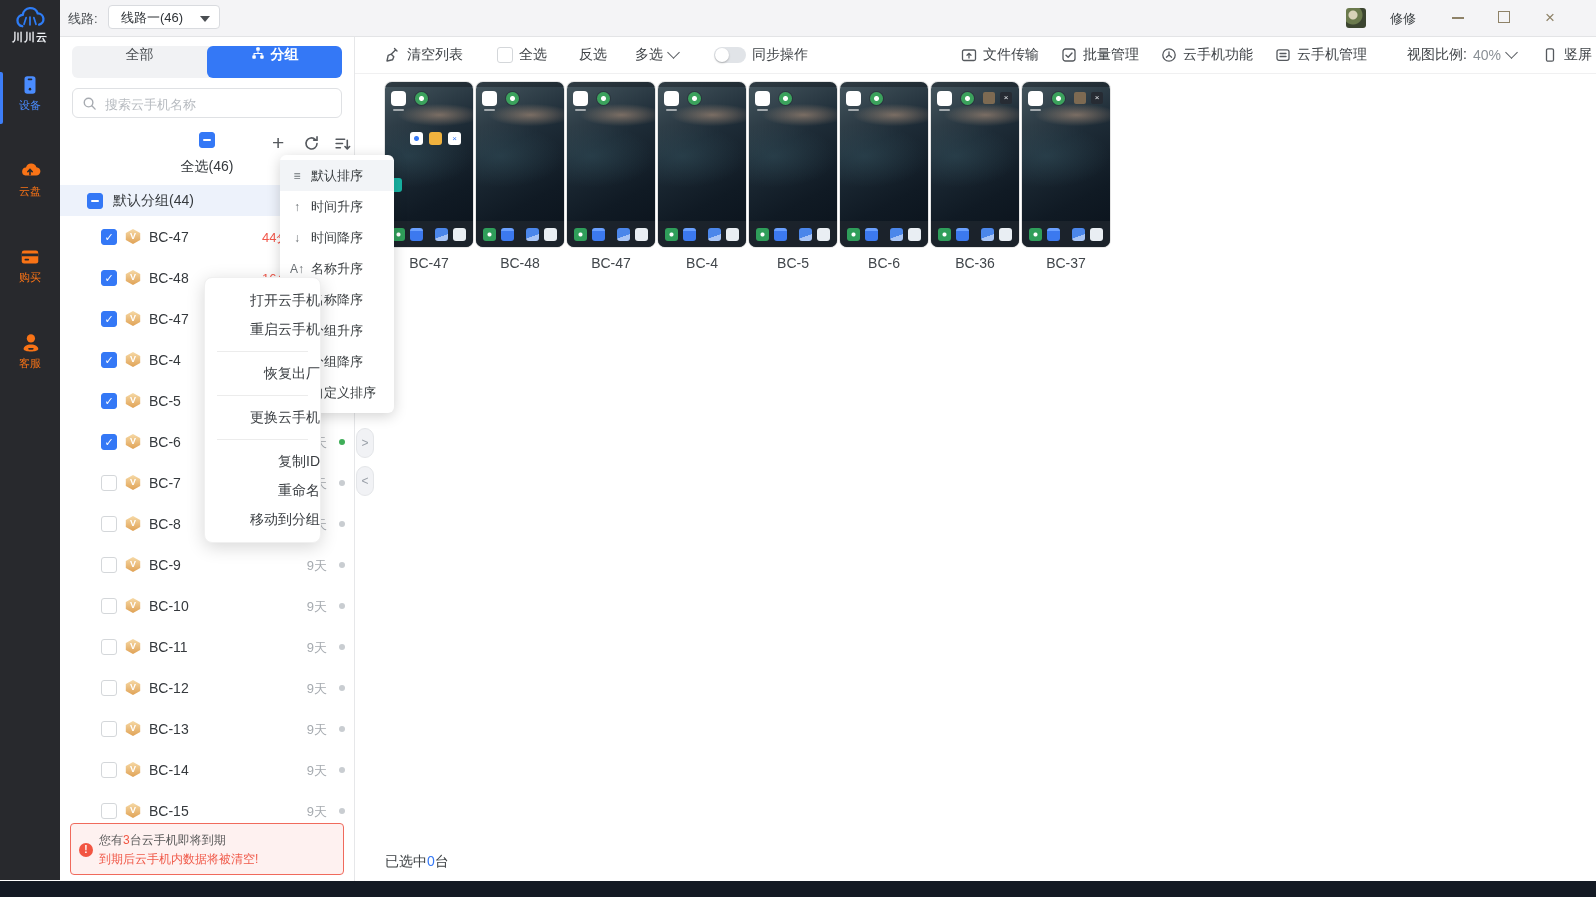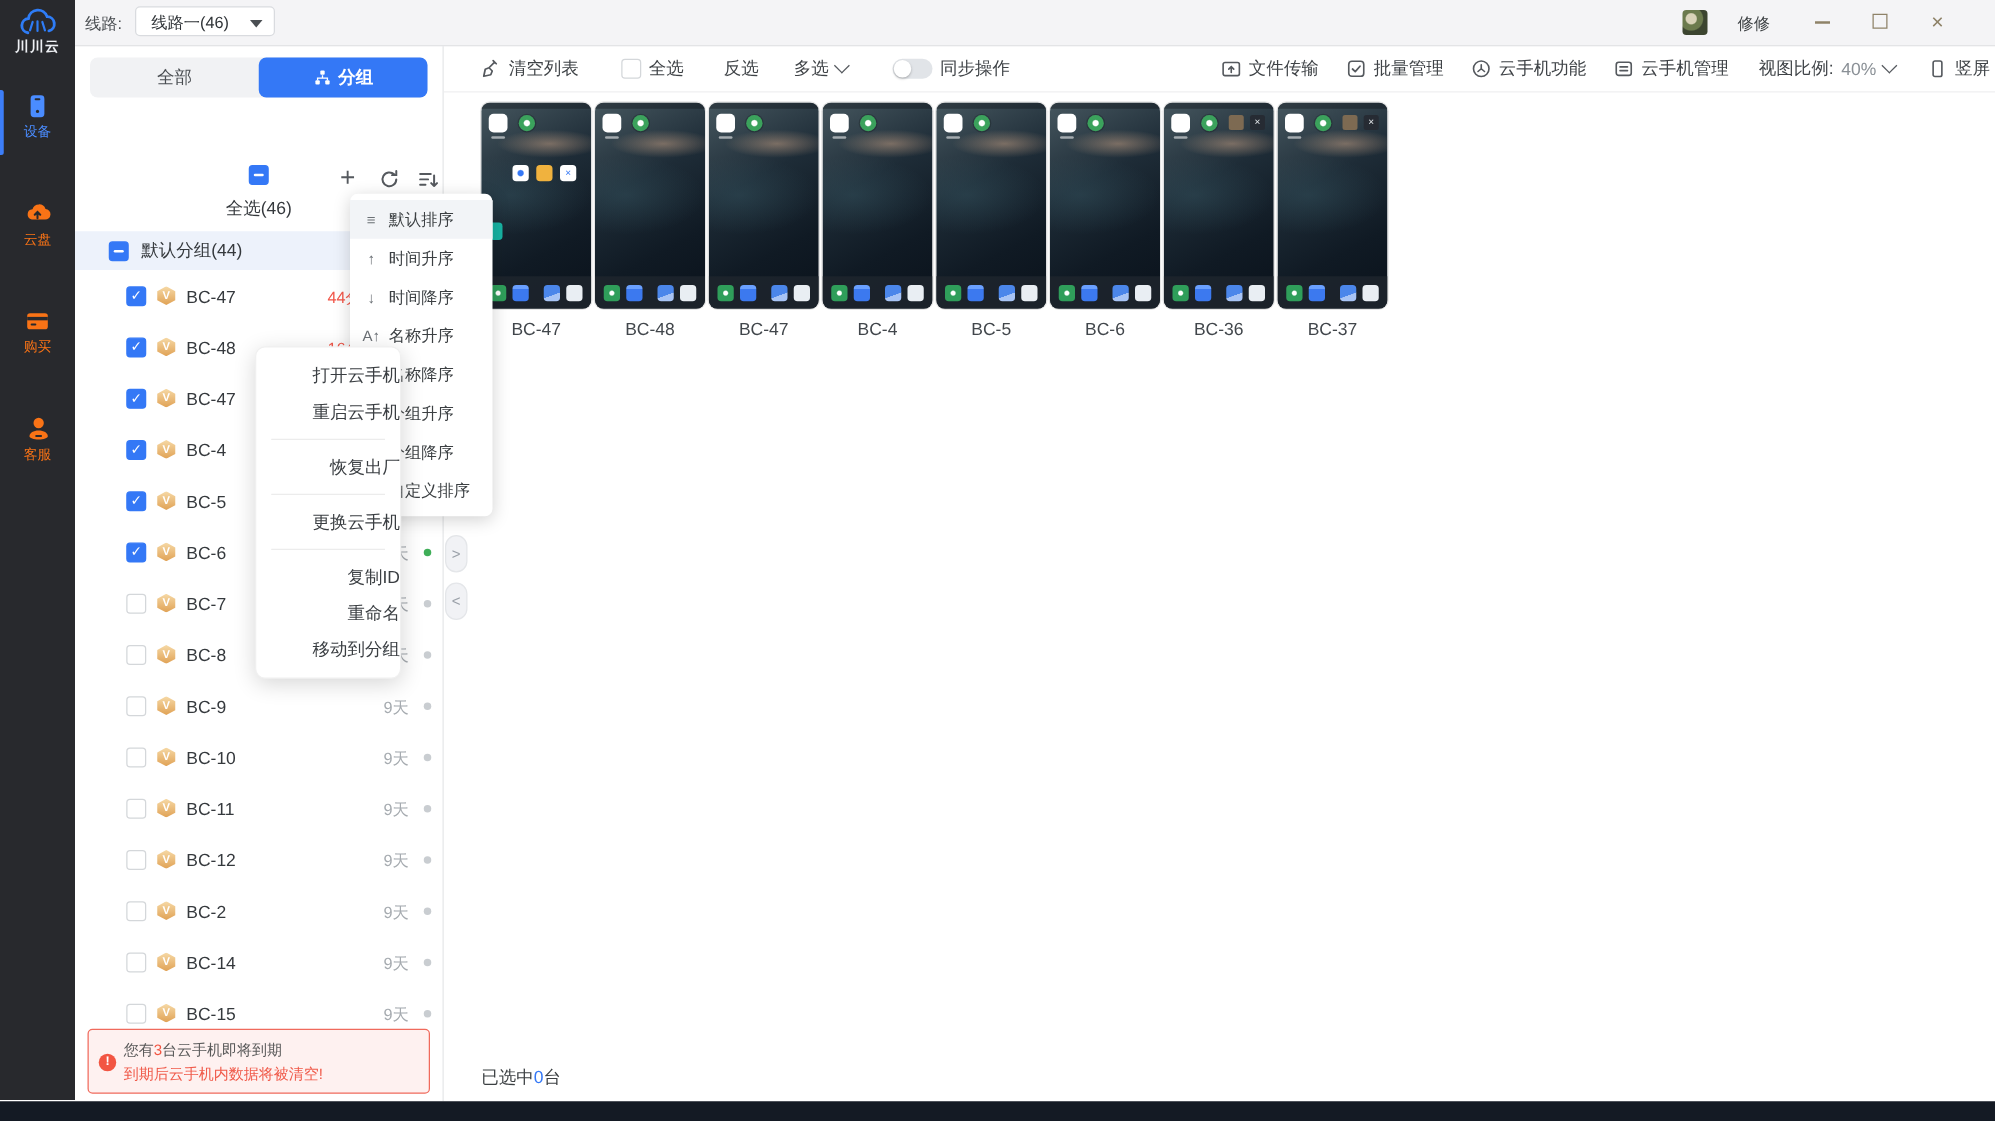--- a/index.html
+++ b/index.html
@@ -28,21 +28,21 @@
   .uname{position:absolute;right:180px;top:10px;font-size:13px;color:#3c4043;}
   .wbtn{position:absolute;top:8px;width:20px;height:20px;color:#8e8268;cursor:pointer;text-align:center;}
   .wbtn.min{right:128px;}
   .wbtn.min::after{content:"";display:block;width:12px;height:2px;background:#8e8268;margin:9px auto 0;}
   .wbtn.max{right:82px;}
   .wbtn.max::after{content:"";display:block;width:10px;height:10px;border:1.5px solid #8e8268;margin:3px auto 0;}
   .wbtn.close{right:36px;font-size:17px;line-height:20px;}
   
   .panel{position:absolute;left:60px;top:36px;width:294px;bottom:16px;background:#fff;border-right:1px solid #e6e7e9;z-index:3;}
   .tabs{position:absolute;left:12px;right:12px;top:10px;height:32px;background:#f1f2f4;border-radius:6px;display:flex;}
-  .tab{flex:1;display:flex;align-items:center;justify-content:center;gap:6px;font-size:14px;color:#4a4e52;border-radius:6px;cursor:pointer;}
+  .tab{flex:1;display:flex;justify-content:center;gap:6px;font-size:14px;color:#4a4e52;border-radius:6px;cursor:pointer;}
   .tab.active{background:#3478f6;color:#fff;font-weight:bold;}
   .search{position:absolute;left:12px;right:12px;top:52px;height:30px;border:1px solid #dfe1e4;border-radius:6px;box-sizing:border-box;}
   .search svg{position:absolute;left:9px;top:7px;}
   .search input{position:absolute;left:30px;top:1px;height:26px;width:220px;border:0;outline:0;font-size:13px;color:#333;background:transparent;font-family:inherit;}
   .search input::placeholder{color:#b7bbc0;}
   .selrow{position:absolute;left:12px;right:12px;top:96px;height:30px;display:flex;align-items:center;gap:10px;flex-direction:column;}
   .selrow .sl{font-size:14px;color:#35393d;}
   .tico{position:absolute;top:3px;color:#55595e;cursor:pointer;}
   .tico.plus{left:200px;font-size:21px;line-height:22px;top:0;}
   .tico.refresh{left:231px;}
@@ -190,20 +190,27 @@
     <div class="tab active">
       <svg width="14" height="14" viewBox="0 0 16 16">
           <rect x="6" y="1.5" width="4" height="4" rx="1" fill="#fff"></rect>
           <rect x="1.5" y="10.5" width="4" height="4" rx="1" fill="#fff"></rect>
           <rect x="10.5" y="10.5" width="4" height="4" rx="1" fill="#fff"></rect>
           <path d="M8 6v2.5M3.5 10.5V8.5h9v2" stroke="#fff" stroke-width="1.2" fill="none"></path>
         </svg>
       <span>分组</span>
     </div>
   </div>
+  <div class="search">
+    <svg width="15" height="15" viewBox="0 0 16 16">
+        <circle cx="7" cy="7" r="4.6" fill="none" stroke="#a7abb1" stroke-width="1.5"></circle>
+        <path d="M10.5 10.5 14 14" stroke="#a7abb1" stroke-width="1.5" stroke-linecap="round"></path>
+      </svg>
+    <input placeholder="搜索云手机名称" style="">
+  </div>
   <div class="selrow">
     <span class="cb ind"></span>
     <span class="sl">全选(46)</span>
     <span class="tico plus">+</span>
     <span class="tico refresh">
       <svg width="17" height="17" viewBox="0 0 16 16">
           <path d="M13.2 8a5.2 5.2 0 1 1-1.6-3.8M13.2 1.6v3.2h-3.2" fill="none" stroke="#55595e" stroke-width="1.5" stroke-linecap="round"></path>
         </svg>
     </span>
     <span class="tico sort">
@@ -297,21 +304,21 @@
     <div class="drow">
         <span class="cb"></span>
         <span class="vb">V</span>
         <span class="dn">BC-12</span>
         <span class="exp">9天</span>
         <span class="dot"></span>
       </div>
     <div class="drow">
         <span class="cb"></span>
         <span class="vb">V</span>
-        <span class="dn">BC-2</span>
+        <span class="dn">BC-13</span>
         <span class="exp">9天</span>
         <span class="dot"></span>
       </div>
     <div class="drow">
         <span class="cb"></span>
         <span class="vb">V</span>
         <span class="dn">BC-14</span>
         <span class="exp">9天</span>
         <span class="dot"></span>
       </div>
@@ -378,21 +385,21 @@
         </svg>
       <span>云手机功能</span>
     </div>
     <div class="titem" style="margin-left:22px">
       <svg width="16" height="16" viewBox="0 0 16 16">
           <rect x="2" y="2.8" width="12" height="10.5" rx="2" fill="none" stroke="#55595e" stroke-width="1.3"></rect>
           <path d="M5 6.5h6M5 9.5h6" stroke="#55595e" stroke-width="1.3" stroke-linecap="round"></path>
         </svg>
       <span>云手机管理</span>
     </div>
-    <div class="titem" style="margin-left:24px">
+    <div class="titem" style="margin-left:40px">
       <span>视图比例:</span>
       <span class="vr-val">40%</span>
       <span class="chev"></span>
     </div>
     <div class="titem" style="margin-left:26px;margin-right:4px">
       <svg width="16" height="16" viewBox="0 0 16 16">
           <rect x="4.5" y="1.8" width="7" height="12.4" rx="1.5" fill="none" stroke="#55595e" stroke-width="1.3"></rect>
         </svg>
       <span>竖屏</span>
     </div>

